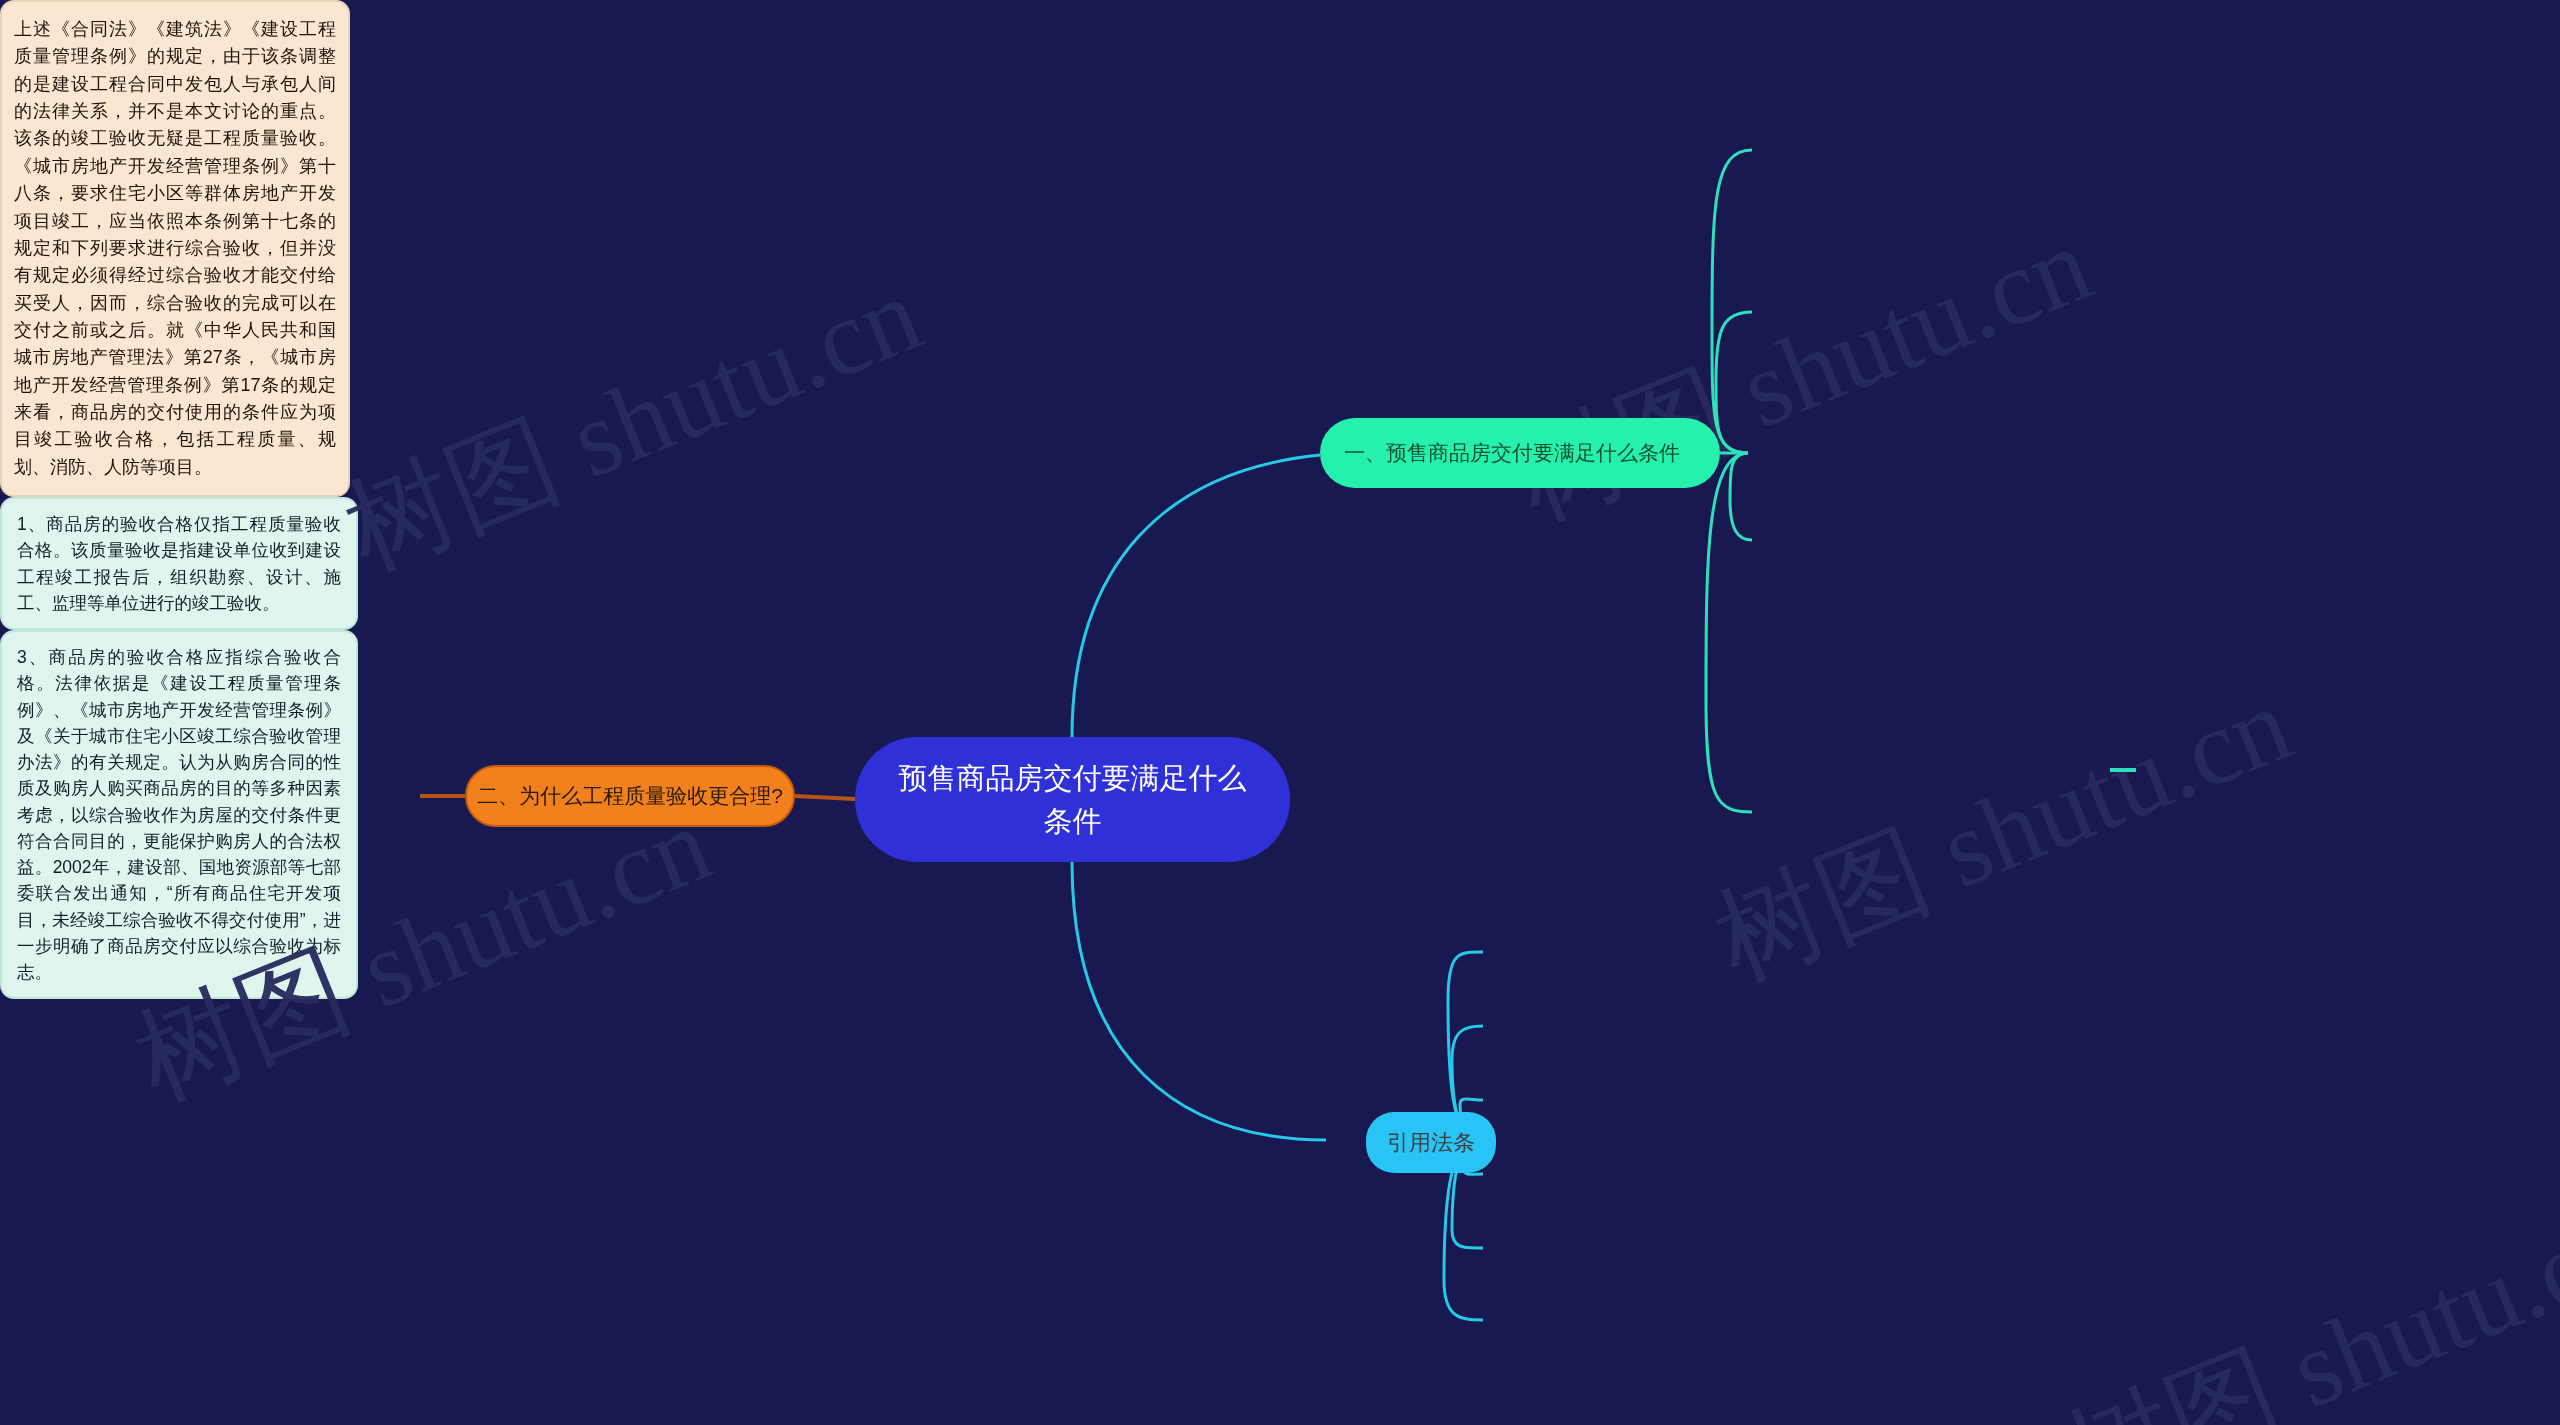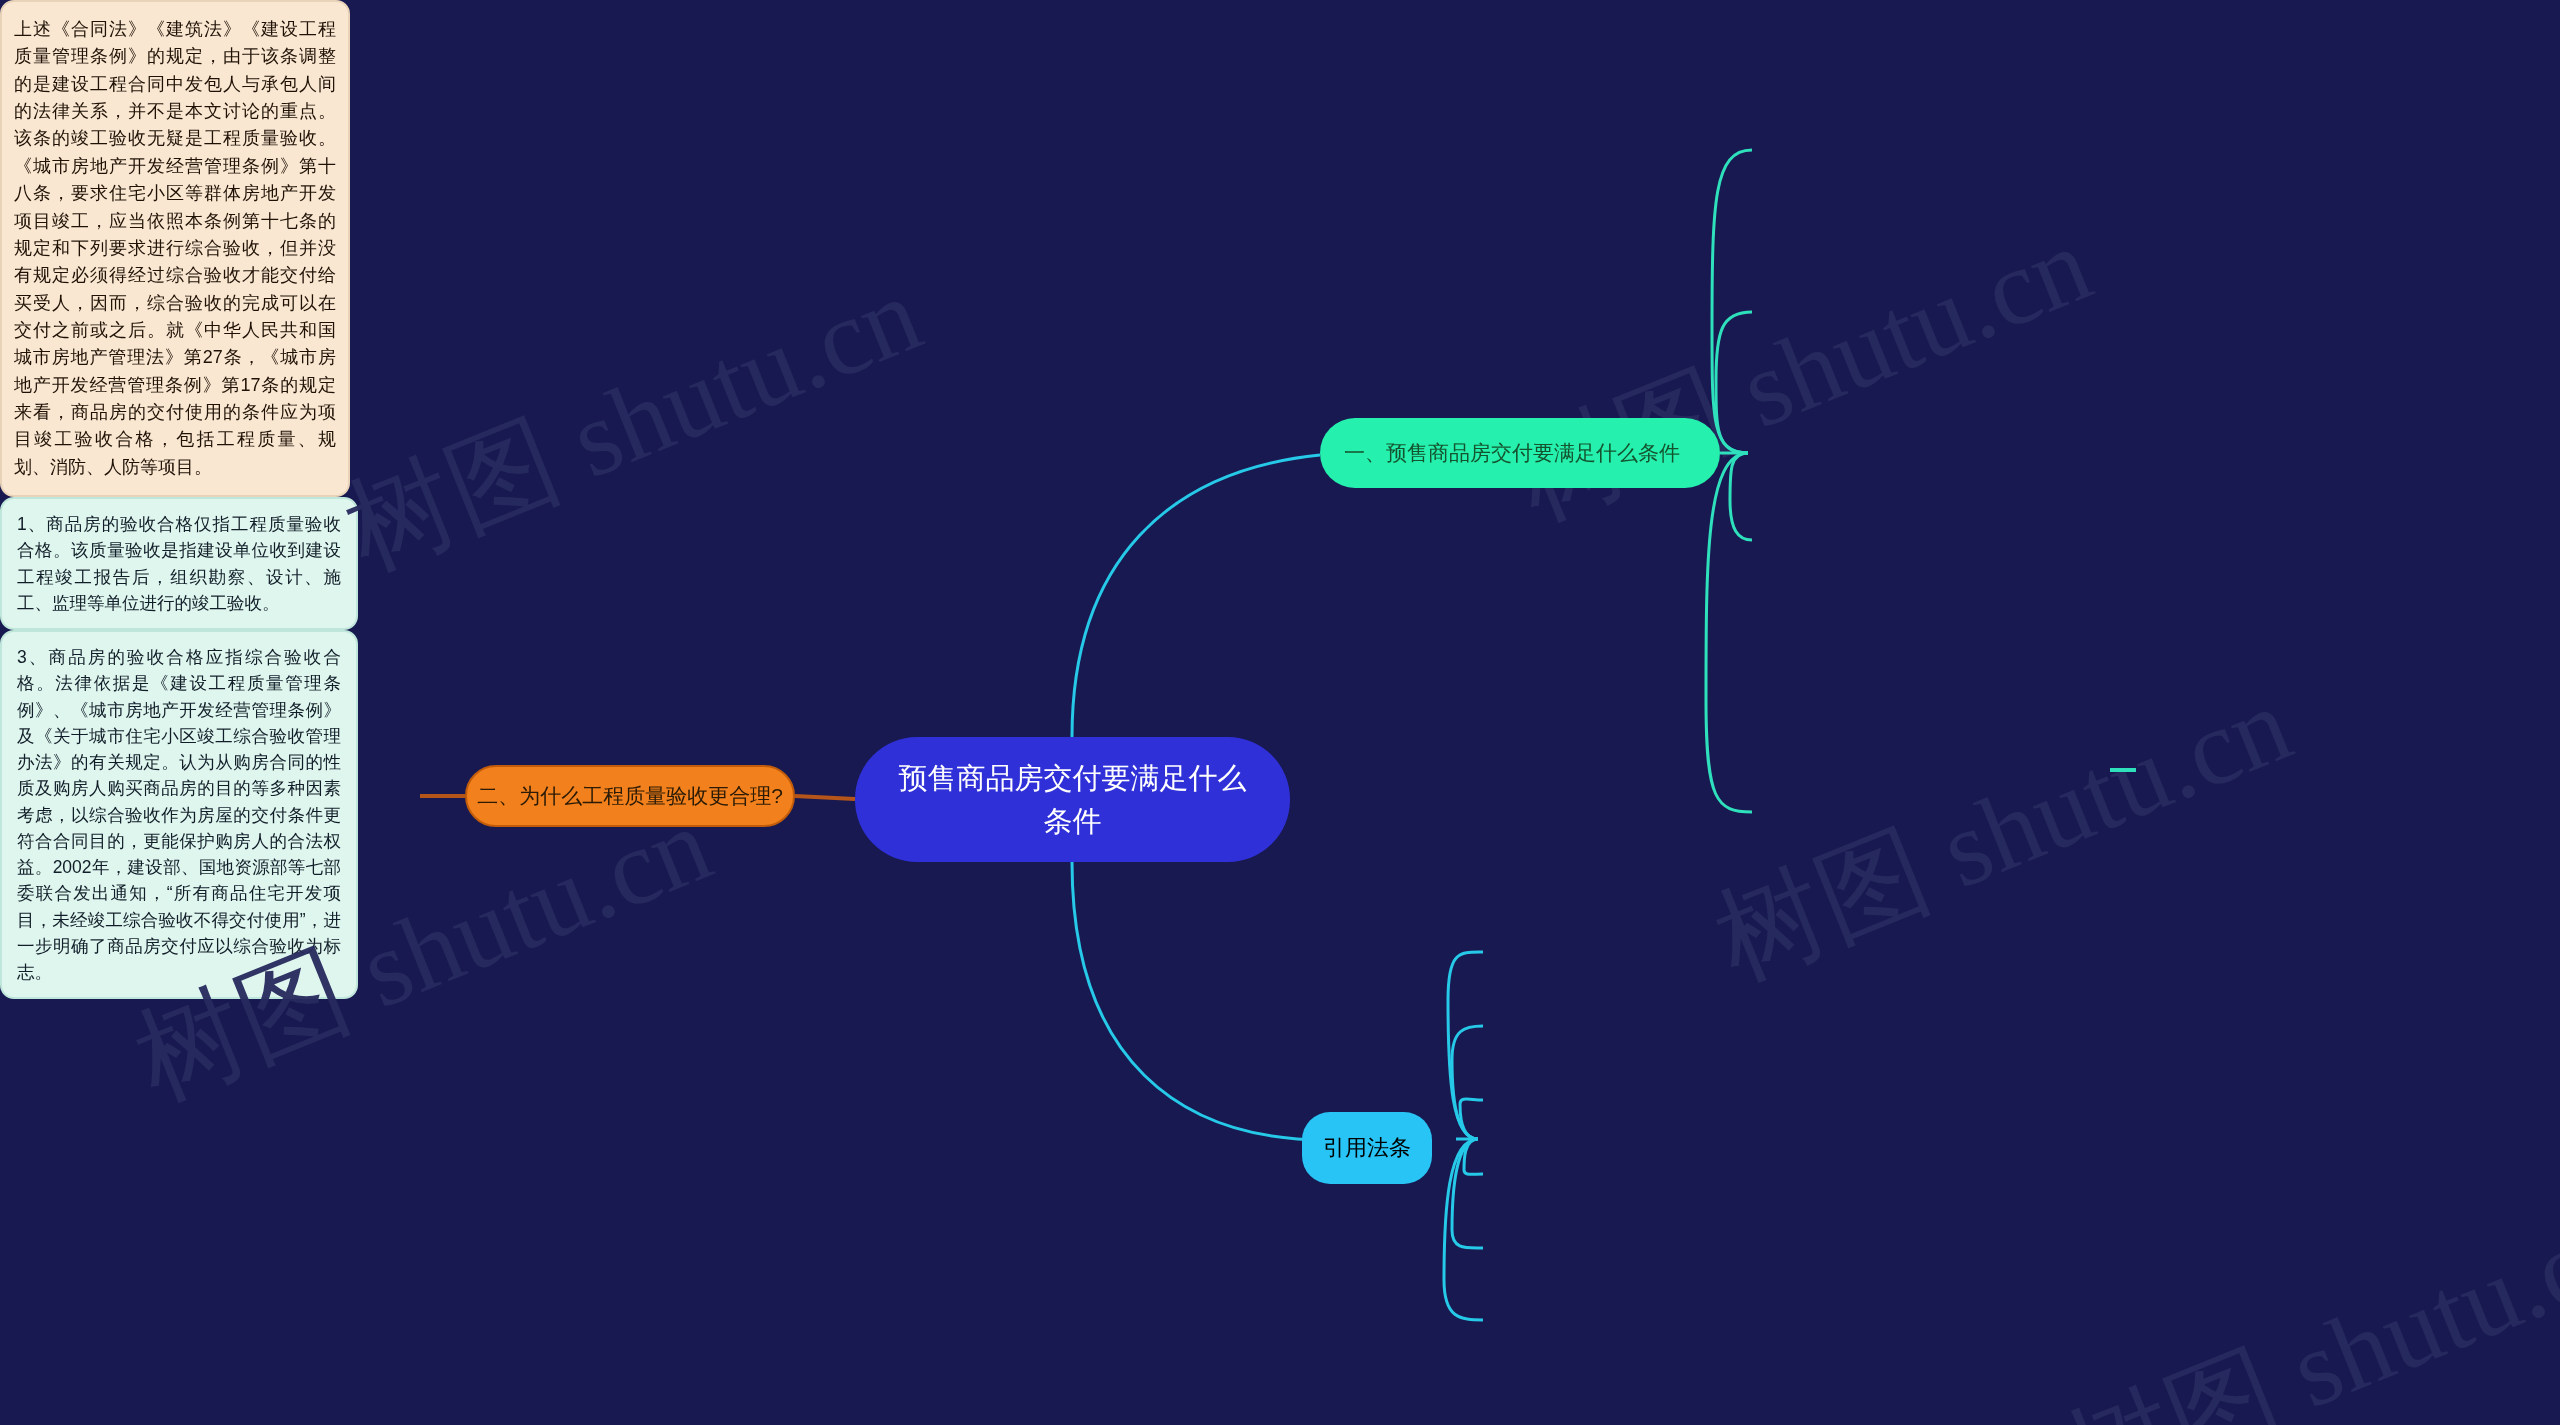--- a/index.html
+++ b/index.html
@@ -73,25 +73,25 @@
     width: 400px; height: 70px;
     background: #25f0ae;
     border-radius: 36px;
     color: #14532d;
     font-size: 21px;
     padding: 0 24px;
   }
 
   
   .branch-blue {
-    left: 1302px; top: 1112px;
-    width: 130px; height: 72px;
+    left: 1366px; top: 1112px;
+    width: 130px; height: 61px;
     background: #27c4f5;
     border-radius: 28px;
-    color: #000000;
+    color: #404040;
     font-size: 22px;
     justify-content: center;
     white-space: nowrap;
   }
 
   
   .leaf-cream {
     left: 70px; top: 614px;
     width: 350px;
     background: #fae7d2;

